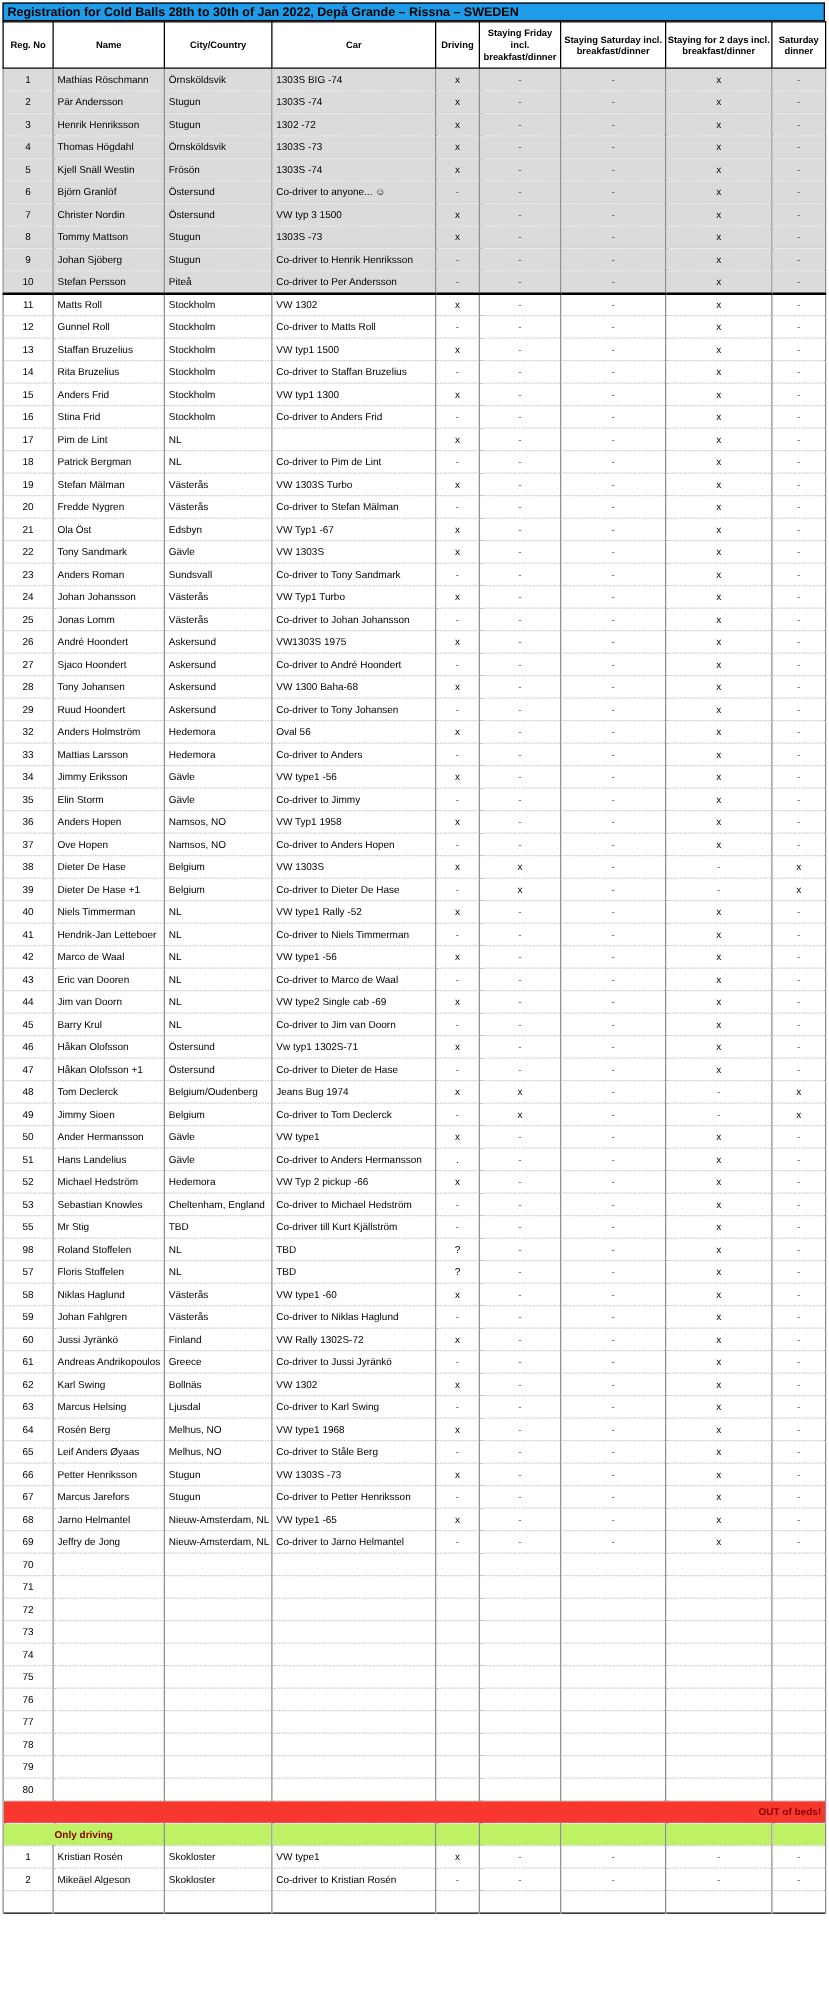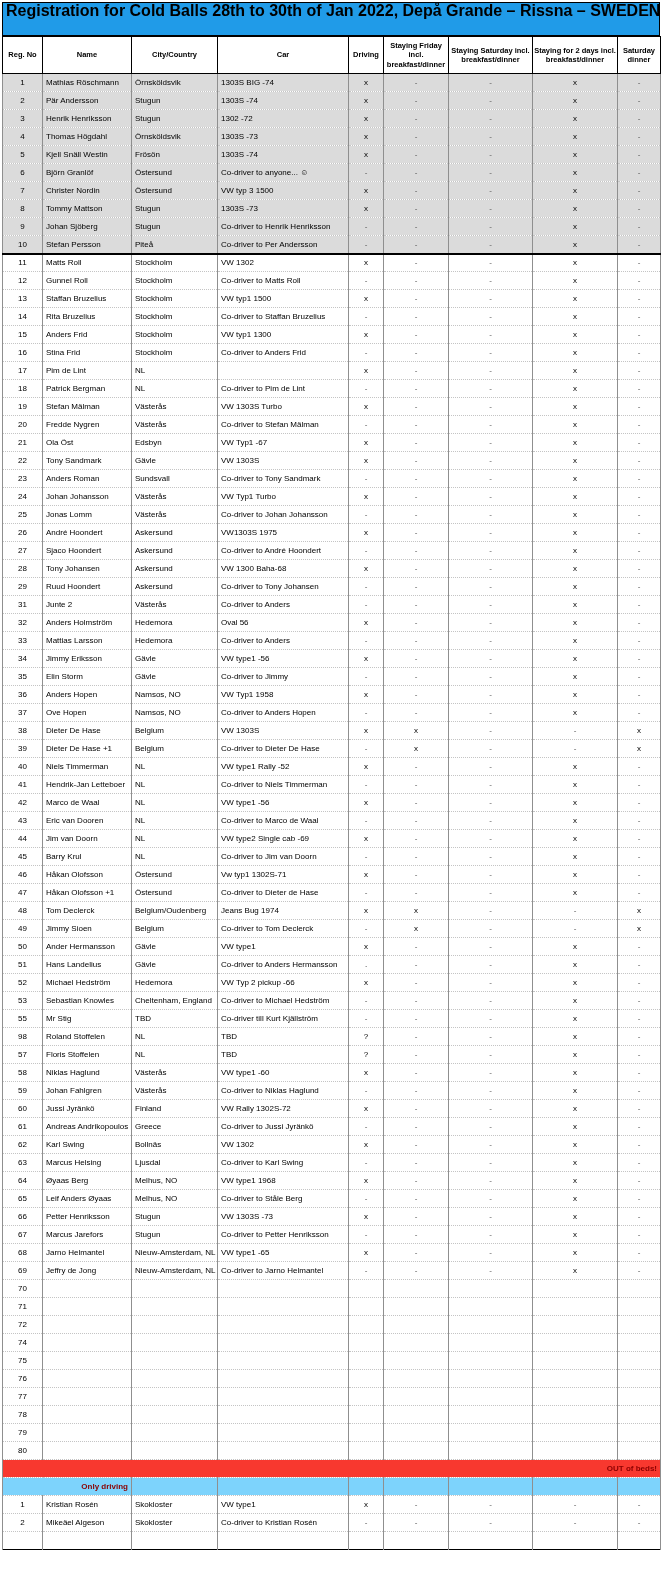--- a/index.html
+++ b/index.html
@@ -6,24 +6,24 @@
   html, body {
     margin: 0; padding: 0;
     width: 663px; min-height: 1593px;
     background: #ffffff;
     font-family: "Liberation Sans", "DejaVu Sans", sans-serif;
     color: #000;
   }
   .sheet { padding: 2px 0 0 2px; }
 
   .title-bar {
-    width: 658px; height: 34px;
+    width: 658px; height: 15px;
     background: #209BE8;
     border: 1px solid #000;
-    font-size: 16px; font-weight: bold;
+    font-size: 10px; font-weight: bold;
     line-height: 16px;
     padding: 0 3px;
     white-space: nowrap; overflow: hidden;
   }
 
   table.grid {
     width: 658px;
     border-collapse: collapse;
     table-layout: fixed;
     border: 1px solid #000;
@@ -60,25 +60,25 @@
     background: #F8382F;
     color: #8B0000;
     font-weight: bold;
     font-size: 9px;
     text-align: right;
     height: 19px;
     border: 1px solid #000;
     padding: 0 3px;
   }
   tr.banner-yellow td {
-    background: #7dd3fc;
+    background: #bef264;
     color: #8B0000;
     font-weight: bold;
     font-size: 9px;
-    text-align: right;
+    text-align: center;
     height: 19px;
     border: 1px solid #dcdcdc;
     border-top: 1px solid #000;
     border-bottom: 1px solid #9a9a9a;
     padding: 0 3px;
   }
 </style>
 </head>
 <body>
 
@@ -425,31 +425,20 @@
           <td class="c-name">Ruud Hoondert</td>
           <td class="c-city">Askersund</td>
           <td class="c-car">Co-driver to Tony Johansen</td>
           <td class="c-val dash">-</td>
           <td class="c-val dash">-</td>
           <td class="c-val dash">-</td>
           <td class="c-val">x</td>
           <td class="c-val dash">-</td>
         </tr>
         <tr>
-          <td class="c-no">31</td>
-          <td class="c-name">Junte 2</td>
-          <td class="c-city">Västerås</td>
-          <td class="c-car">Co-driver to Anders</td>
-          <td class="c-val dash">-</td>
-          <td class="c-val dash">-</td>
-          <td class="c-val dash">-</td>
-          <td class="c-val">x</td>
-          <td class="c-val dash">-</td>
-        </tr>
-        <tr>
           <td class="c-no">32</td>
           <td class="c-name">Anders Holmström</td>
           <td class="c-city">Hedemora</td>
           <td class="c-car">Oval 56</td>
           <td class="c-val">x</td>
           <td class="c-val dash">-</td>
           <td class="c-val dash">-</td>
           <td class="c-val">x</td>
           <td class="c-val dash">-</td>
         </tr>
@@ -778,21 +767,21 @@
           <td class="c-city">Ljusdal</td>
           <td class="c-car">Co-driver to Karl Swing</td>
           <td class="c-val dash">-</td>
           <td class="c-val dash">-</td>
           <td class="c-val dash">-</td>
           <td class="c-val">x</td>
           <td class="c-val dash">-</td>
         </tr>
         <tr>
           <td class="c-no">64</td>
-          <td class="c-name">Øyaas Berg</td>
+          <td class="c-name">Rosén Berg</td>
           <td class="c-city">Melhus, NO</td>
           <td class="c-car">VW type1 1968</td>
           <td class="c-val">x</td>
           <td class="c-val dash">-</td>
           <td class="c-val dash">-</td>
           <td class="c-val">x</td>
           <td class="c-val dash">-</td>
         </tr>
         <tr>
           <td class="c-no">65</td>
@@ -866,20 +855,31 @@
           <td class="c-city"></td>
           <td class="c-car"></td>
           <td class="c-val"></td>
           <td class="c-val"></td>
           <td class="c-val"></td>
           <td class="c-val"></td>
           <td class="c-val"></td>
         </tr>
         <tr>
           <td class="c-no">72</td>
+          <td class="c-name"></td>
+          <td class="c-city"></td>
+          <td class="c-car"></td>
+          <td class="c-val"></td>
+          <td class="c-val"></td>
+          <td class="c-val"></td>
+          <td class="c-val"></td>
+          <td class="c-val"></td>
+        </tr>
+        <tr>
+          <td class="c-no">73</td>
           <td class="c-name"></td>
           <td class="c-city"></td>
           <td class="c-car"></td>
           <td class="c-val"></td>
           <td class="c-val"></td>
           <td class="c-val"></td>
           <td class="c-val"></td>
           <td class="c-val"></td>
         </tr>
         <tr>

